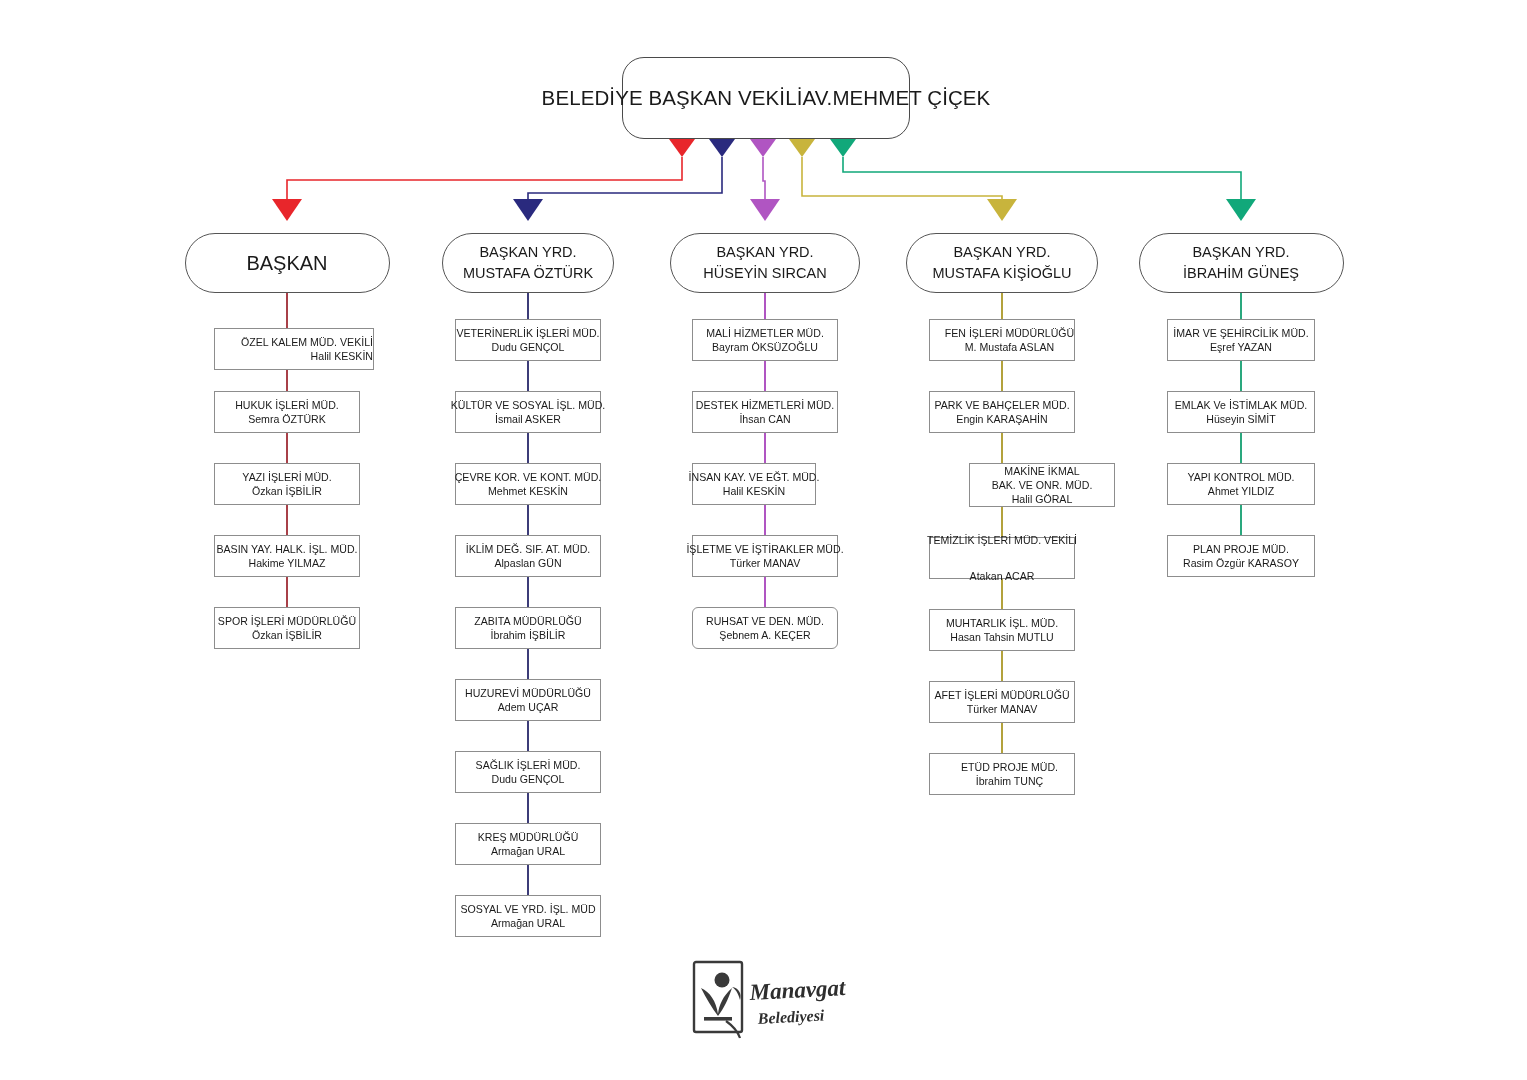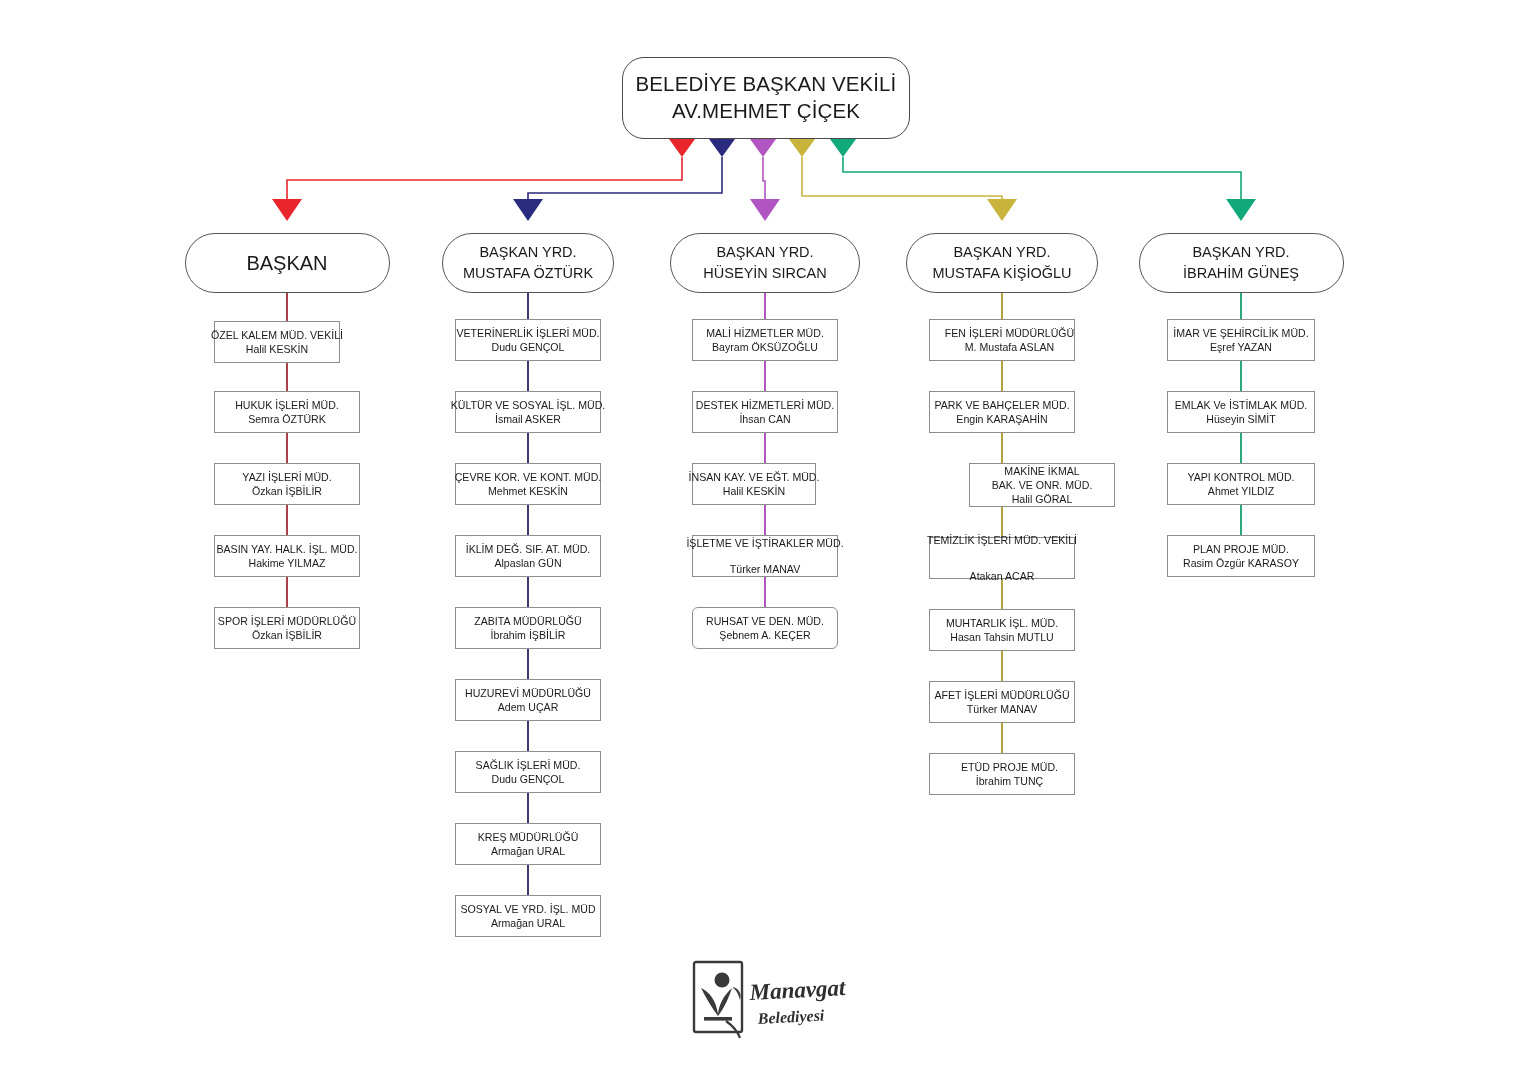--- a/index.html
+++ b/index.html
@@ -34,21 +34,21 @@
   .root-node {
     position: absolute;
     left: 622px;
     top: 57px;
     width: 288px;
     height: 82px;
     border: 1.6px solid #4a4a4a;
     border-radius: 22px;
     background: #ffffff;
     display: flex;
-    flex-direction: column;
+    flex-direction: row;
     align-items: center;
     justify-content: center;
     box-sizing: border-box;
   }
   .root-node .line {
     font-size: 20.5px;
     letter-spacing: .1px;
     line-height: 1.3;
     white-space: nowrap;
   }
@@ -138,21 +138,21 @@
 
   <div class="root-node">
     <div class="line">BELEDİYE BAŞKAN VEKİLİ</div>
     <div class="line">AV.MEHMET ÇİÇEK</div>
   </div>
 
   <div id="nodes-layer">
       <div class="lvl2-node single" style="left: 184.5px; top: 233px; width: 205px;">
         <div class="line">BAŞKAN</div>
       </div>
-      <div class="leaf-box" style="left: 214px; top: 321px; width: 126px; height: 42px;">
+      <div class="leaf-box" style="left: 214px; top: 328px; width: 160px; height: 42px; align-items: flex-end;">
         <div class="title">ÖZEL KALEM MÜD. VEKİLİ</div>
         <div class="person">Halil KESKİN</div>
       </div>
       <div class="leaf-box" style="left: 214px; top: 391px; width: 146px; height: 42px;">
         <div class="title">HUKUK İŞLERİ MÜD.</div>
         <div class="person">Semra ÖZTÜRK</div>
       </div>
       <div class="leaf-box" style="left: 214px; top: 463px; width: 146px; height: 42px;">
         <div class="title">YAZI İŞLERİ MÜD.</div>
         <div class="person">Özkan İŞBİLİR</div>
@@ -214,21 +214,21 @@
         <div class="person">Bayram ÖKSÜZOĞLU</div>
       </div>
       <div class="leaf-box" style="left: 692px; top: 391px; width: 146px; height: 42px;">
         <div class="title">DESTEK HİZMETLERİ MÜD.</div>
         <div class="person">İhsan CAN</div>
       </div>
       <div class="leaf-box" style="left: 692px; top: 463px; width: 124px; height: 42px;">
         <div class="title">İNSAN KAY. VE EĞT. MÜD.</div>
         <div class="person">Halil KESKİN</div>
       </div>
-      <div class="leaf-box" style="left: 692px; top: 535px; width: 146px; height: 42px; justify-content: space-between;">
+      <div class="leaf-box" style="left: 692px; top: 535px; width: 146px; height: 42px;">
         <div class="title">İŞLETME VE İŞTİRAKLER MÜD.</div>
         <div class="person">Türker MANAV</div>
       </div>
       <div class="leaf-box" style="left: 692px; top: 607px; width: 146px; height: 42px; border-radius: 6px;">
         <div class="title">RUHSAT VE DEN. MÜD.</div>
         <div class="person">Şebnem A. KEÇER</div>
       </div>
       <div class="lvl2-node" style="left: 906px; top: 233px; width: 192px;">
         <div class="line">BAŞKAN YRD.</div>
         <div class="line">MUSTAFA KİŞİOĞLU</div>

